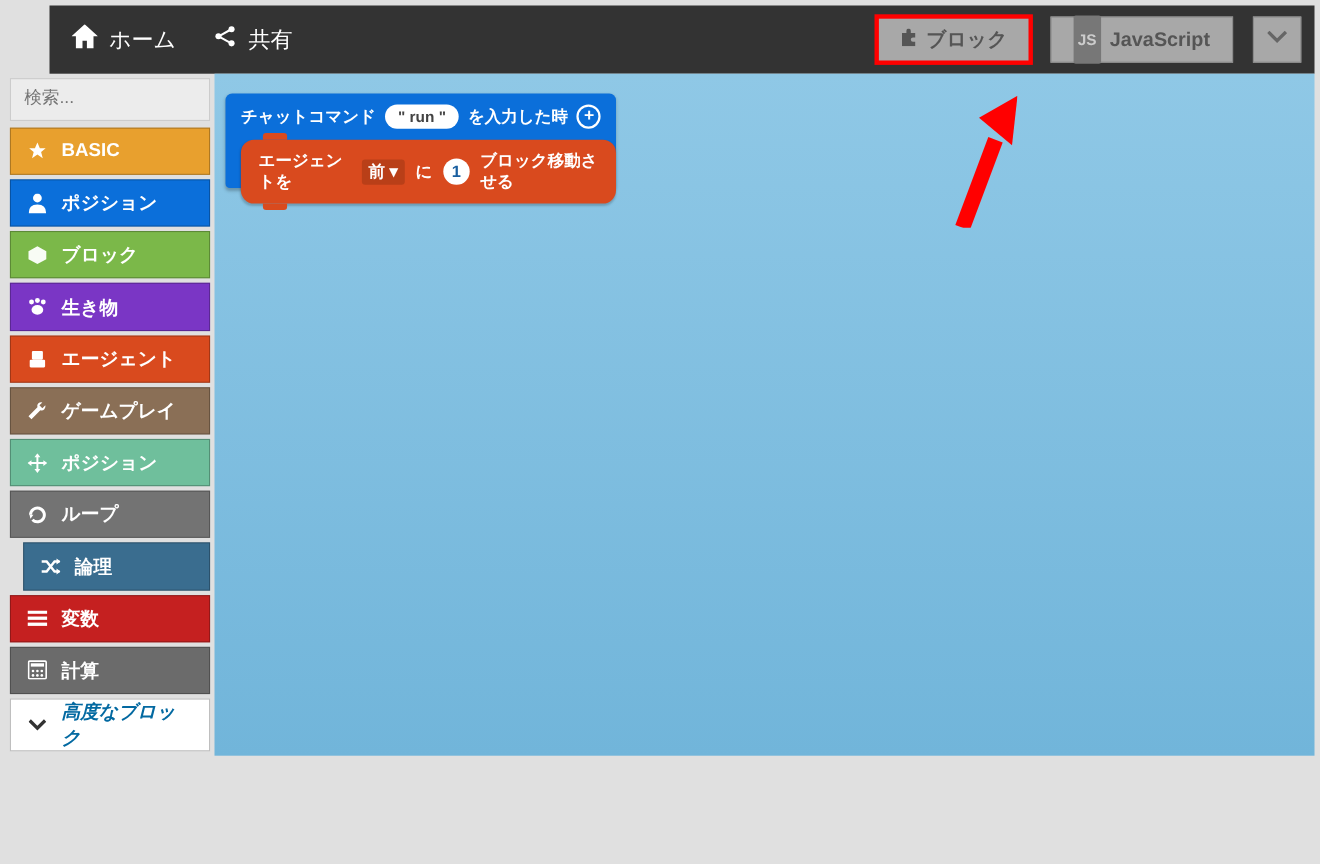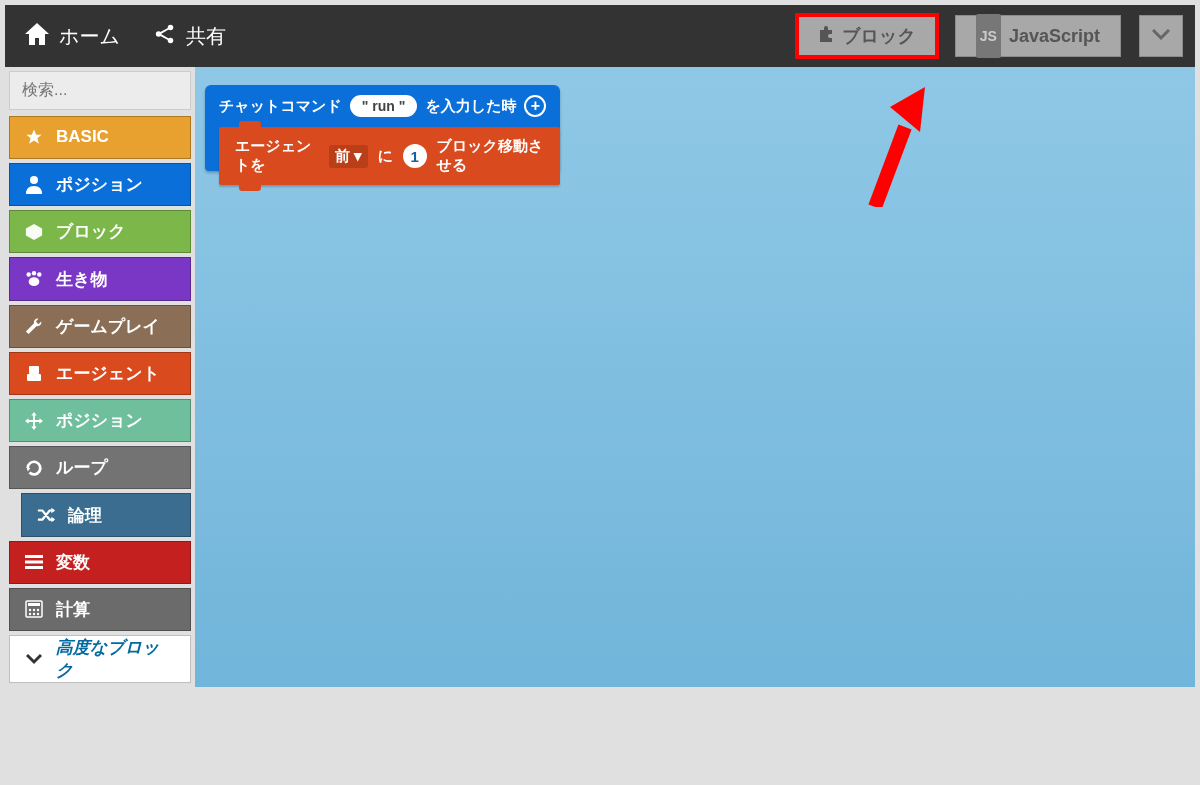--- a/index.html
+++ b/index.html
@@ -10,20 +10,21 @@
     overflow: hidden;
     padding: 5px;
   }
   .topbar {
     height: 62px;
     background: #333333;
     display: flex;
     align-items: center;
     padding: 0 12px;
     gap: 18px;
+    margin-left: 40px;
   }
   .topbar-btn {
     display: flex; align-items: center; gap: 10px;
     color: #fff; font-size: 20px; cursor: pointer;
     padding: 6px 8px;
   }
   .topbar-spacer { flex: 1; }
   .tab-btn {
     height: 42px;
     background: #a8a8a8;
@@ -103,21 +104,21 @@
     font-size:14px; font-weight:700;
   }
   .plus-circle {
     width:22px; height:22px; border:2px solid #fff; border-radius:50%;
     display:flex; align-items:center; justify-content:center;
     color:#fff; font-size:16px; font-weight:900;
   }
   .agent-block {
     position:absolute; top:42px; left:14px;
     background:#d94a1e;
-    border-radius:2px;
+    border-radius:12px;
     padding: 10px 16px;
     display:flex; align-items:center; gap:10px;
     color:#fff; font-size:15px; font-weight:600;
     box-shadow: 0 2px 2px rgba(0,0,0,0.2);
     z-index:2;
   }
   .agent-block .notch {
     position:absolute; top:-6px; left:20px;
     width:22px; height:6px; background:#d94a1e;
     border-radius:3px 3px 0 0;
@@ -233,36 +234,36 @@
       <span class="icon">
         <svg class="svg" width="18" height="16" viewBox="0 0 20 18">
             <circle cx="4" cy="4" r="2.5"></circle>
             <circle cx="10" cy="2.5" r="2.5"></circle>
             <circle cx="16" cy="4" r="2.5"></circle>
             <ellipse cx="10" cy="12" rx="6" ry="5"></ellipse>
           </svg>
       </span>
       <span>生き物</span>
     </div>
-    <div class="cat cat-gameplay">
-      <span class="icon">
-        <svg class="svg" width="18" height="18" viewBox="0 0 20 20">
-            <path d="M18 5 a4 4 0 0 1 -5 5 L4 19 L1 16 L10 7 a4 4 0 0 1 5 -5 L12 5 L15 8 Z"></path>
-          </svg>
-      </span>
-      <span>ゲームプレイ</span>
-    </div>
     <div class="cat cat-agent">
       <span class="icon">
         <svg class="svg" width="18" height="18" viewBox="0 0 18 18">
             <rect x="4" y="2" width="10" height="8" rx="1"></rect>
             <rect x="2" y="10" width="14" height="7" rx="1"></rect>
           </svg>
       </span>
       <span>エージェント</span>
+    </div>
+    <div class="cat cat-gameplay">
+      <span class="icon">
+        <svg class="svg" width="18" height="18" viewBox="0 0 20 20">
+            <path d="M18 5 a4 4 0 0 1 -5 5 L4 19 L1 16 L10 7 a4 4 0 0 1 5 -5 L12 5 L15 8 Z"></path>
+          </svg>
+      </span>
+      <span>ゲームプレイ</span>
     </div>
     <div class="cat cat-position">
       <span class="icon">
         <svg class="svg" width="18" height="18" viewBox="0 0 20 20">
             <path d="M10 0 L13 4 H11 V9 H16 V7 L20 10 L16 13 V11 H11 V16 H13 L10 20 L7 16 H9 V11 H4 V13 L0 10 L4 7 V9 H9 V4 H7 Z"></path>
           </svg>
       </span>
       <span>ポジション</span>
     </div>
     <div class="cat cat-loops">

